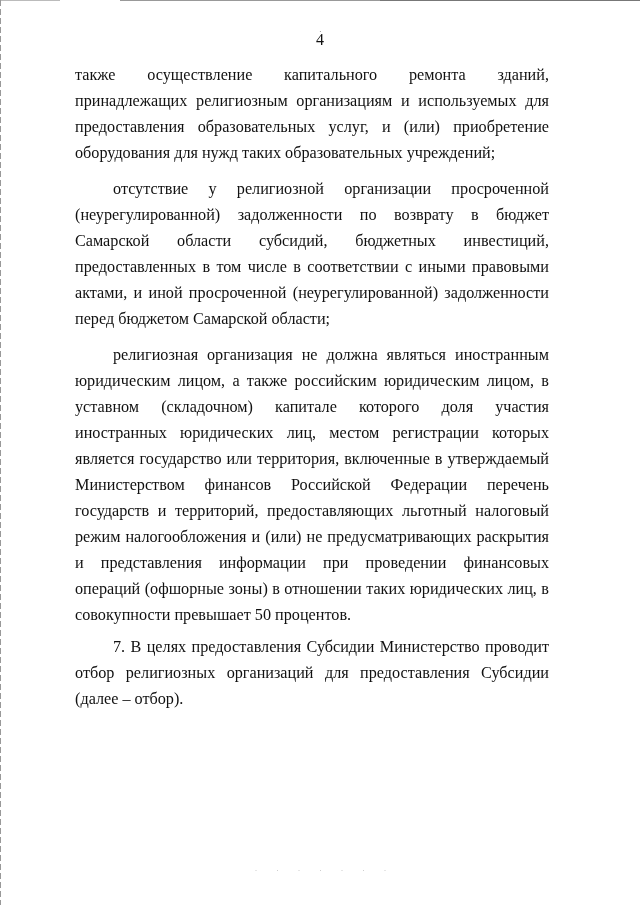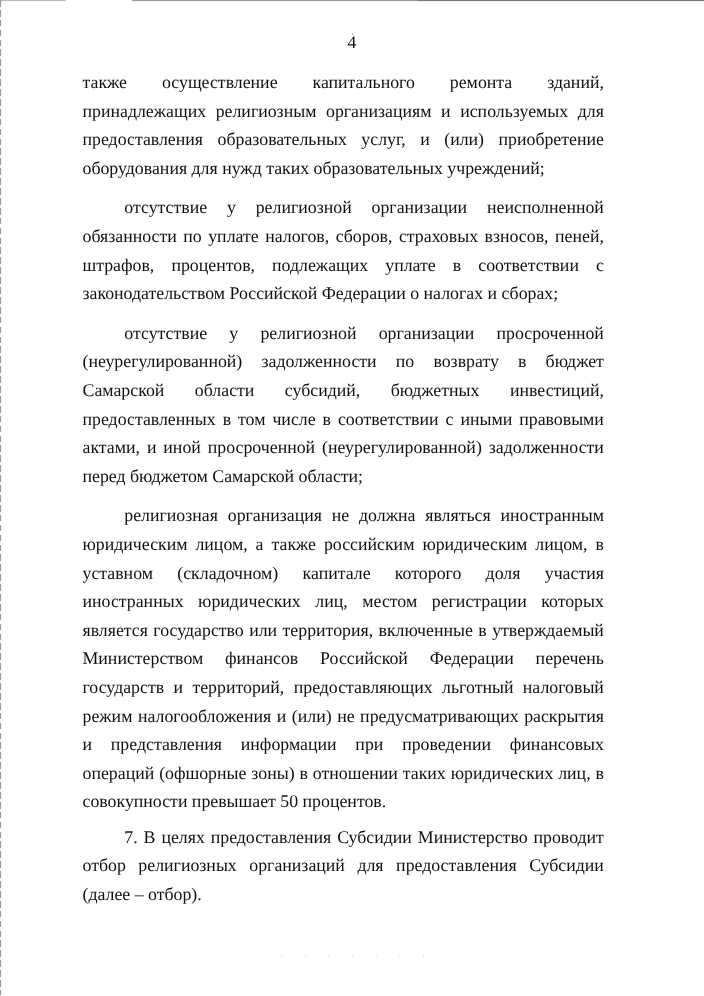--- a/index.html
+++ b/index.html
@@ -80,20 +80,19 @@
 <div class="page-border-top"></div>
 <div class="page-border-left"></div>
 
 <div class="page-number">
   <span class="dot">·</span>
   <span>4</span>
 </div>
 
 <div class="content">
   <p class="para">также осуществление капитального ремонта зданий, принадлежащих религиозным организациям и используемых для предоставления образовательных услуг, и (или) приобретение оборудования для нужд таких образовательных учреждений;</p>
-  <p class="para indent">отсутствие у религиозной организации неисполненной обязанности по уплате налогов, сборов, страховых взносов, пеней, штрафов, процентов, подлежащих уплате в соответствии с законодательством Российской Федерации о налогах и сборах;</p>
   <p class="para indent">отсутствие у религиозной организации просроченной (неурегулированной) задолженности по возврату в бюджет Самарской области субсидий, бюджетных инвестиций, предоставленных в том числе в соответствии с иными правовыми актами, и иной просроченной (неурегулированной) задолженности перед бюджетом Самарской области;</p>
   <p class="para indent tight">религиозная организация не должна являться иностранным юридическим лицом, а также российским юридическим лицом, в уставном (складочном) капитале которого доля участия иностранных юридических лиц, местом регистрации которых является государство или территория, включенные в утверждаемый Министерством финансов Российской Федерации перечень государств и территорий, предоставляющих льготный налоговый режим налогообложения и (или) не предусматривающих раскрытия и представления информации при проведении финансовых операций (офшорные зоны) в отношении таких юридических лиц, в совокупности превышает 50 процентов.</p>
   <p class="para indent tight">7. В целях предоставления Субсидии Министерство проводит отбор религиозных организаций для предоставления Субсидии (далее – отбор).</p>
 
 </div>
 
 <div class="speckles">· ·  · ·   ·  · ·</div>
 
 </body></html>

